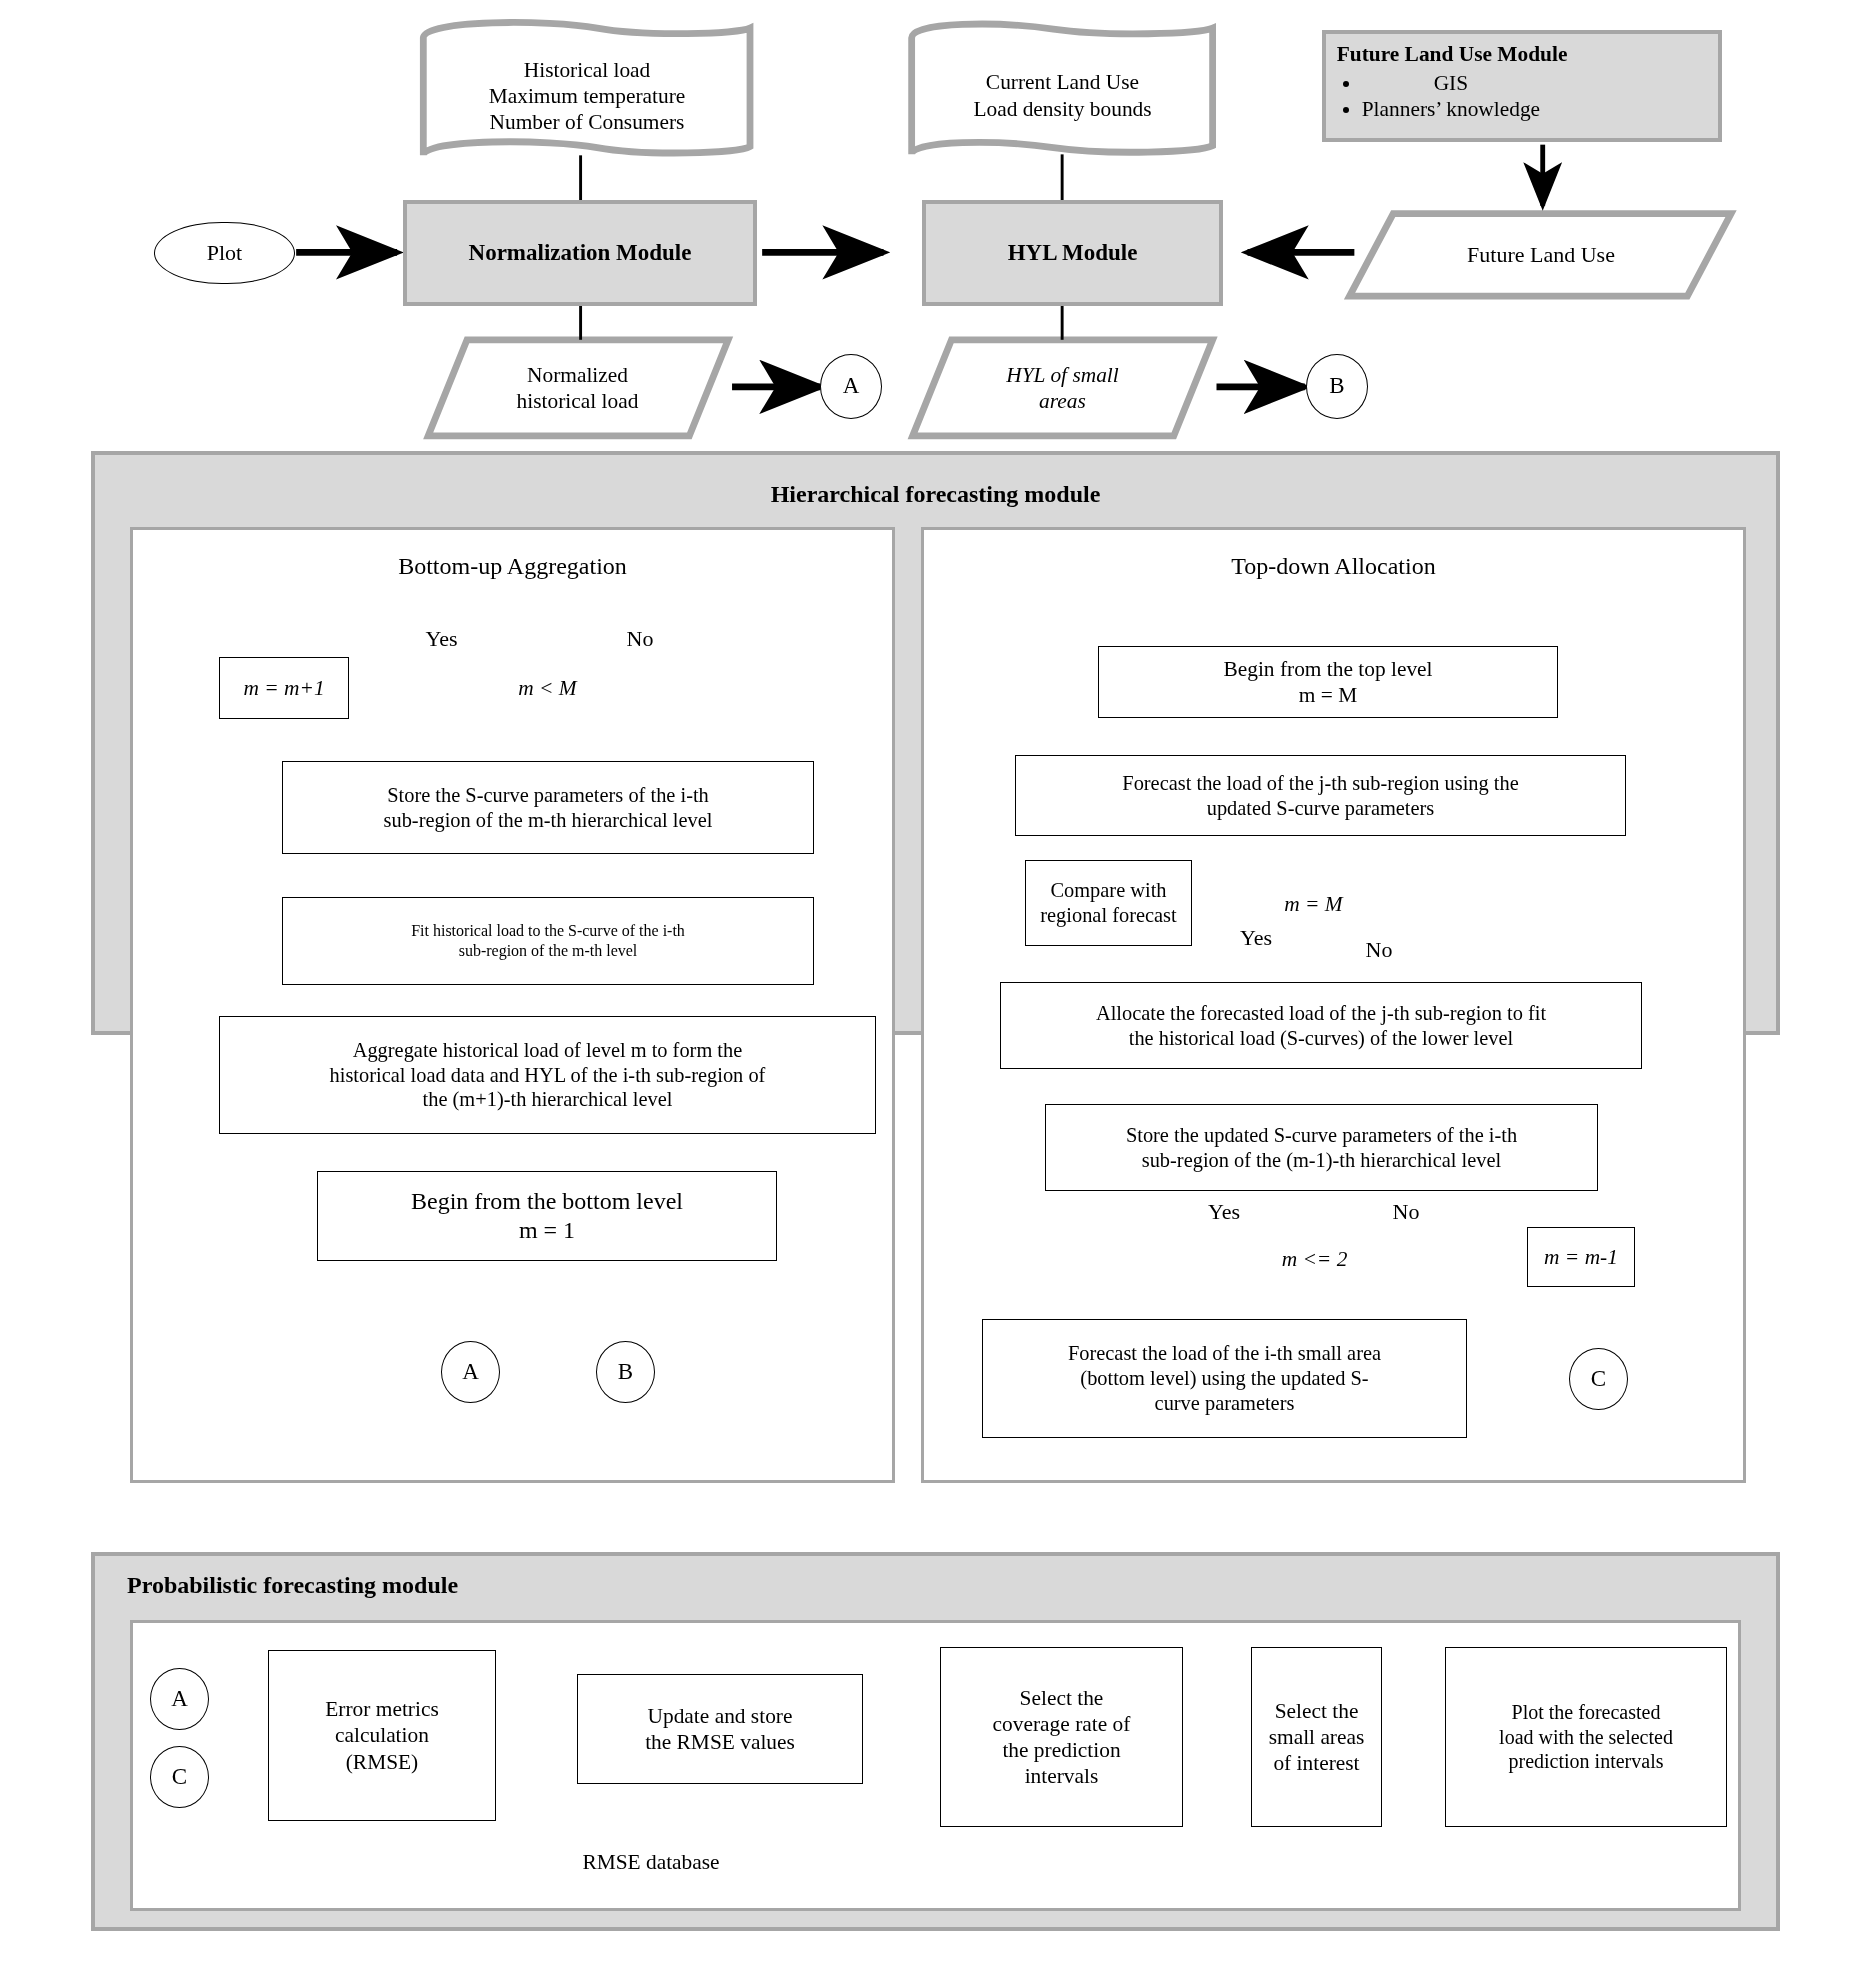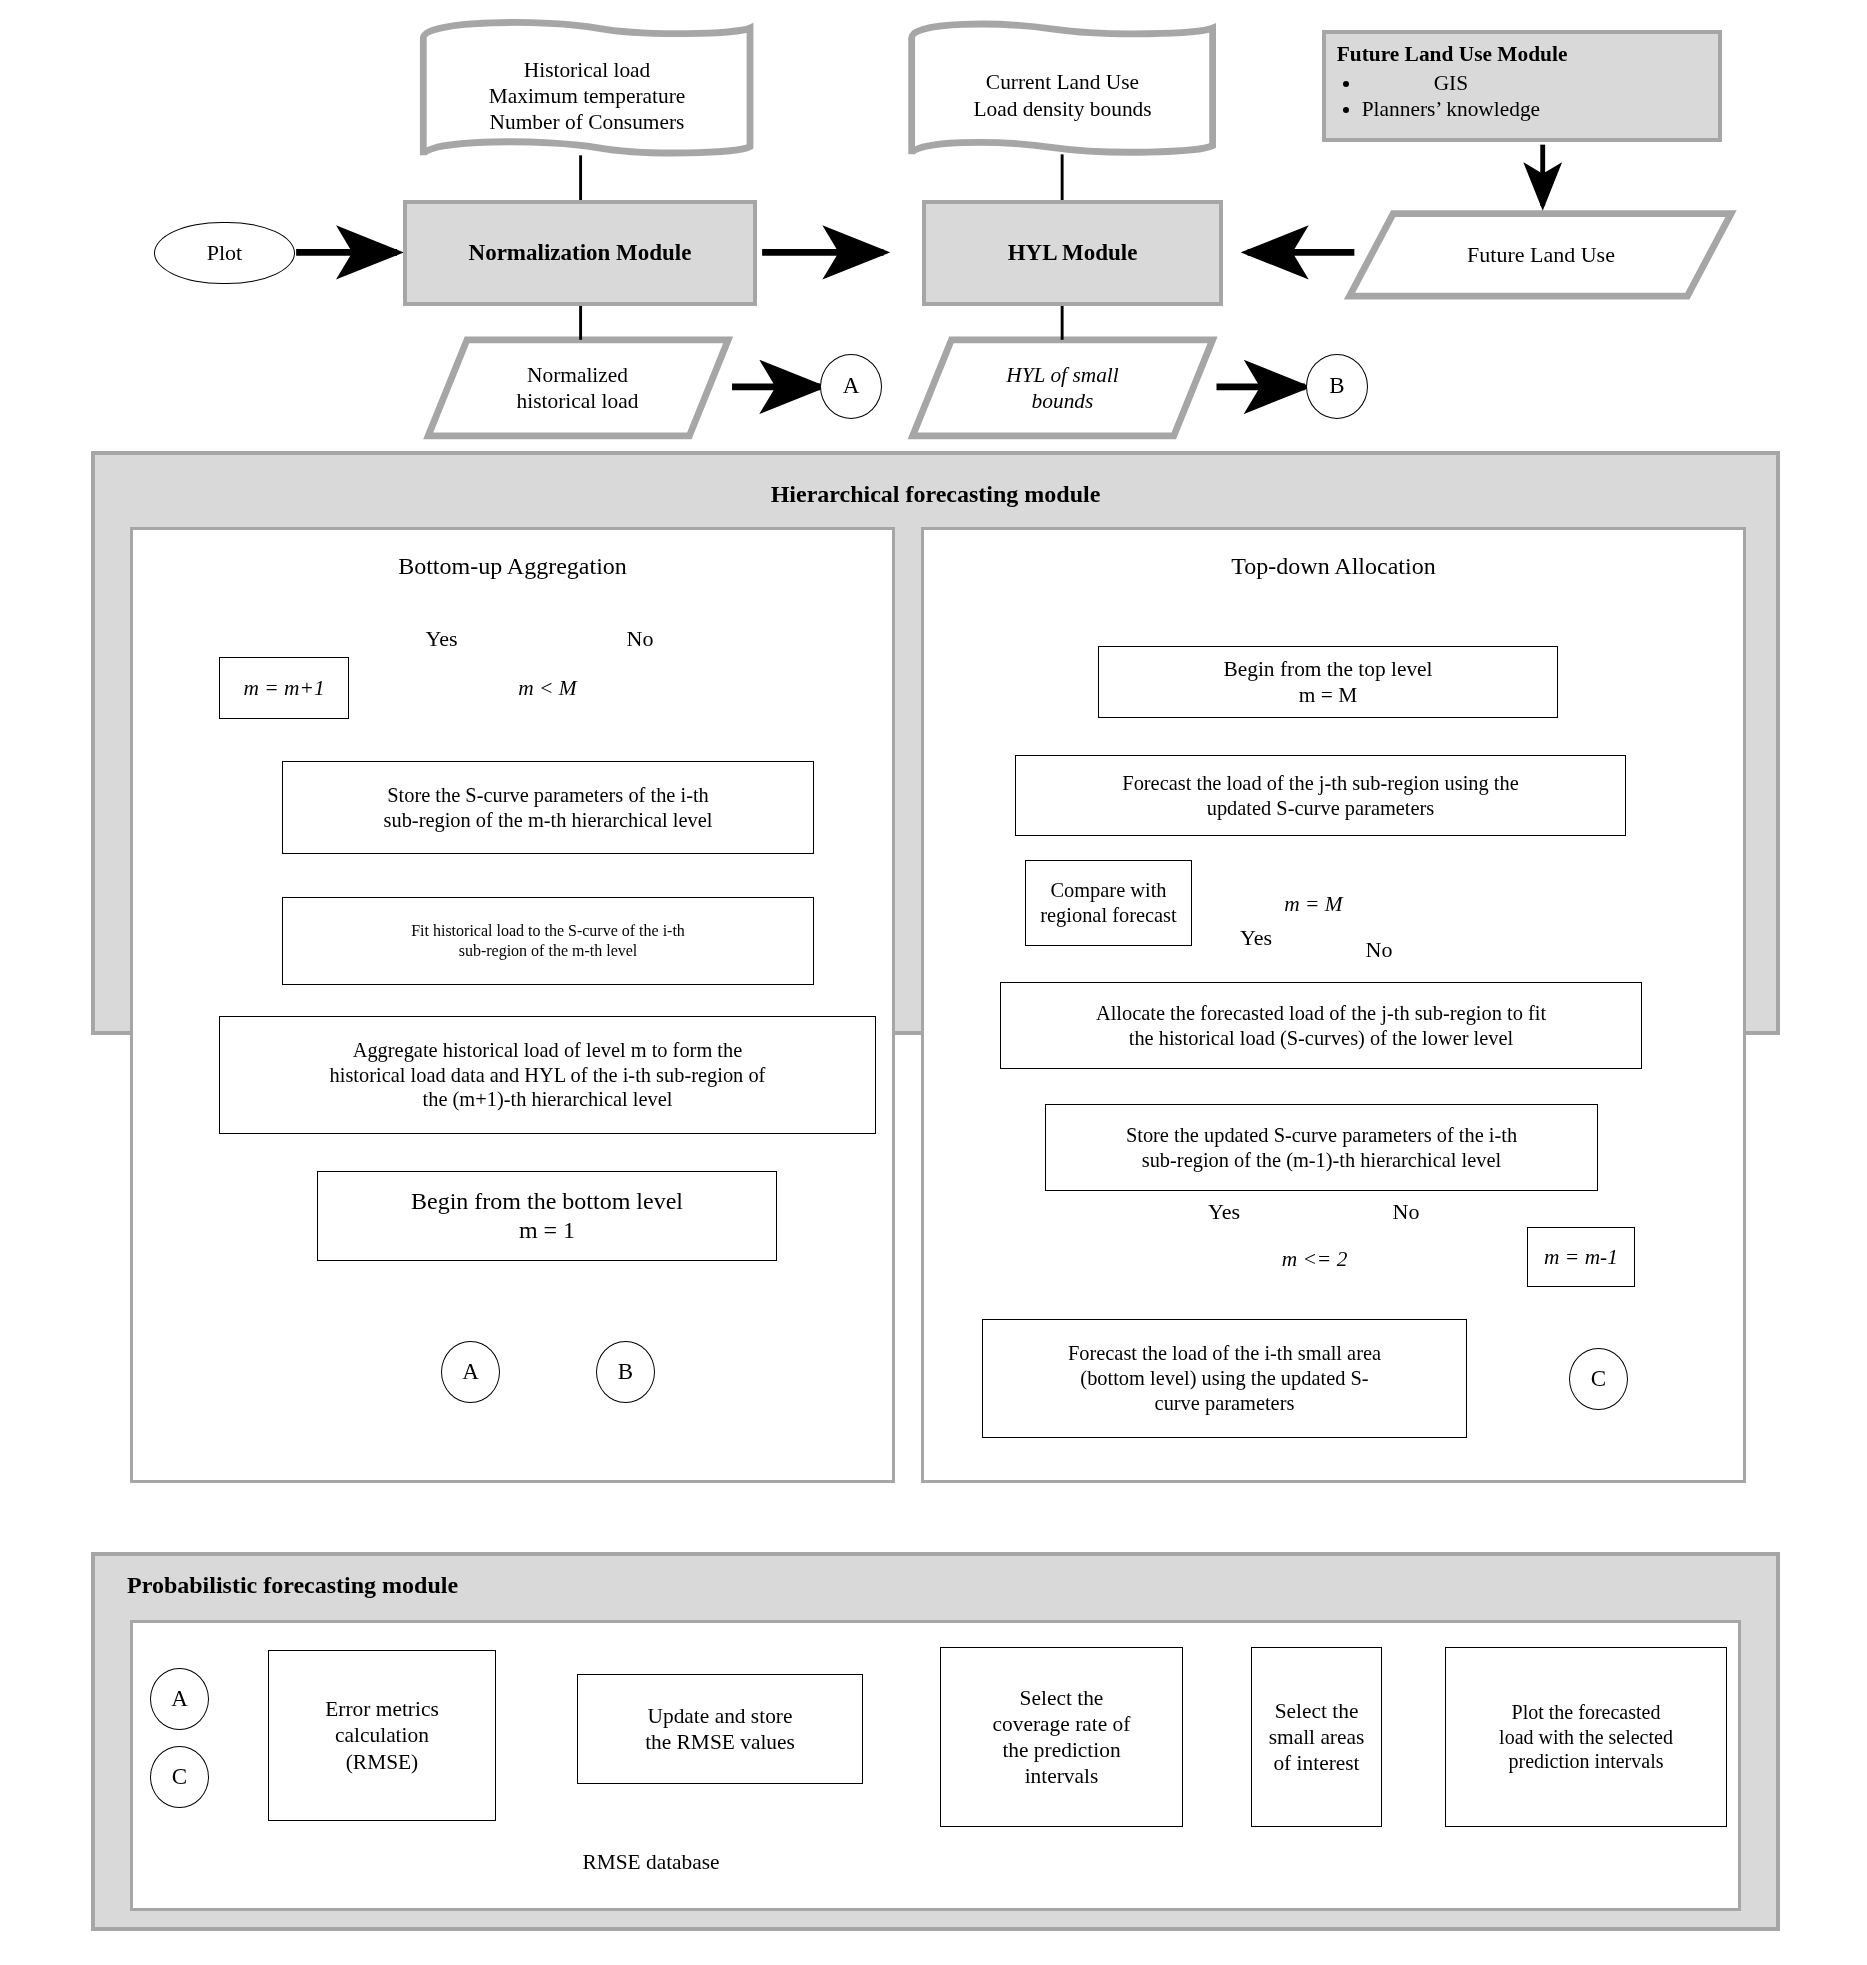--- a/index.html
+++ b/index.html
@@ -167,21 +167,21 @@
     <span>Future Land Use</span>
   </div>
 
   <div class="node" style="left:432px;top:340px;width:291px;height:96px;font-size:21.4px;">
     <div class="txt" style="white-space:pre-line;">Normalized
 historical load</div>
   </div>
 
   <div class="node" style="left:917px;top:340px;width:291px;height:96px;font-size:21.4px;">
     <div class="txt" style="white-space:pre-line;font-style:italic;">HYL of small
-bounds</div>
+areas</div>
   </div>
 
   <div class="node conn" style="left:820px;top:354px;width:62px;height:65px;font-size:23px;">
     <span>A</span>
   </div>
 
   <div class="node conn" style="left:1306px;top:354px;width:62px;height:65px;font-size:23px;">
     <span>B</span>
   </div>
 

